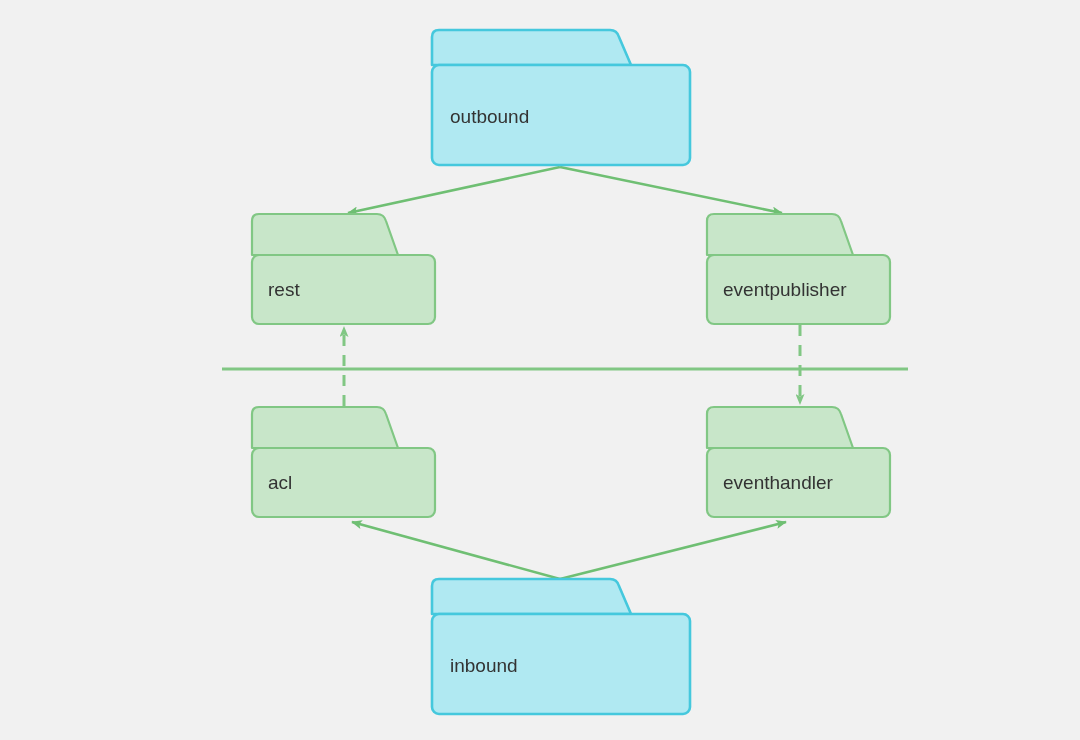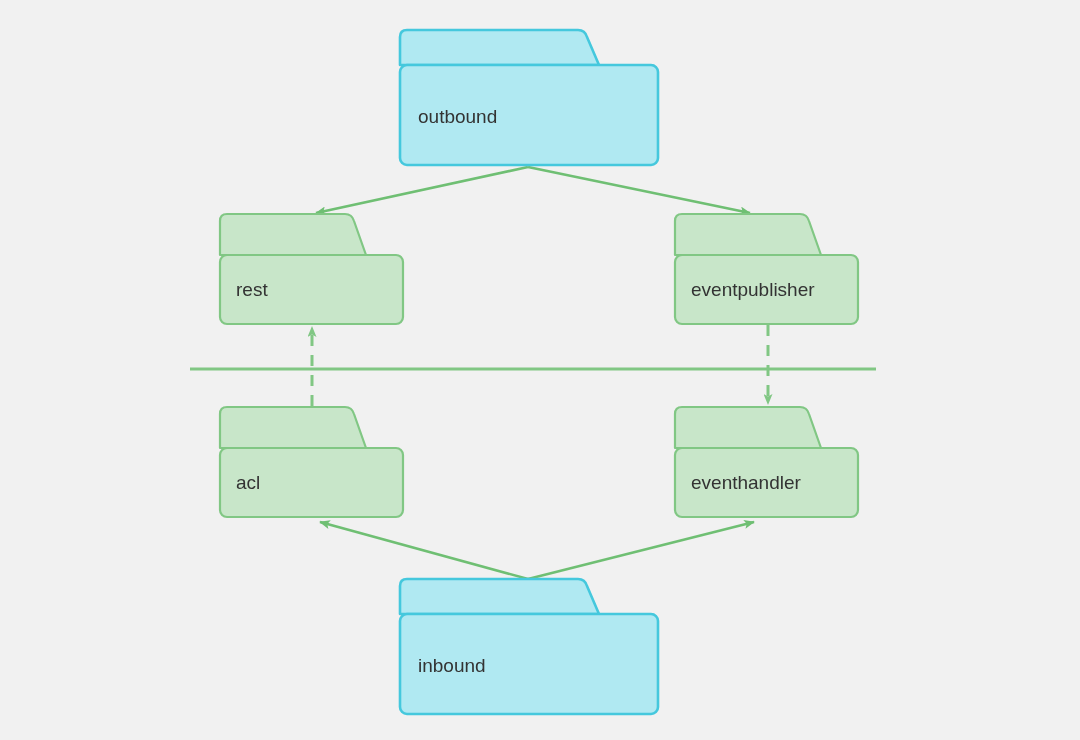--- a/index.html
+++ b/index.html
@@ -13,20 +13,21 @@
     font-family: "Liberation Sans", "DejaVu Sans", sans-serif;
     overflow: hidden;
     position: relative;
   }
   #diagram-root {
     position: absolute;
     left: 0;
     top: 0;
     width: 880px;
     height: 740px;
+    padding-left: 32px;
   }
   svg.canvas {
     display: block;
     width: 1080px;
     height: 740px;
   }
   .node-label {
     font-family: "Liberation Sans", "DejaVu Sans", sans-serif;
     font-size: 19px;
     fill: #333333;

